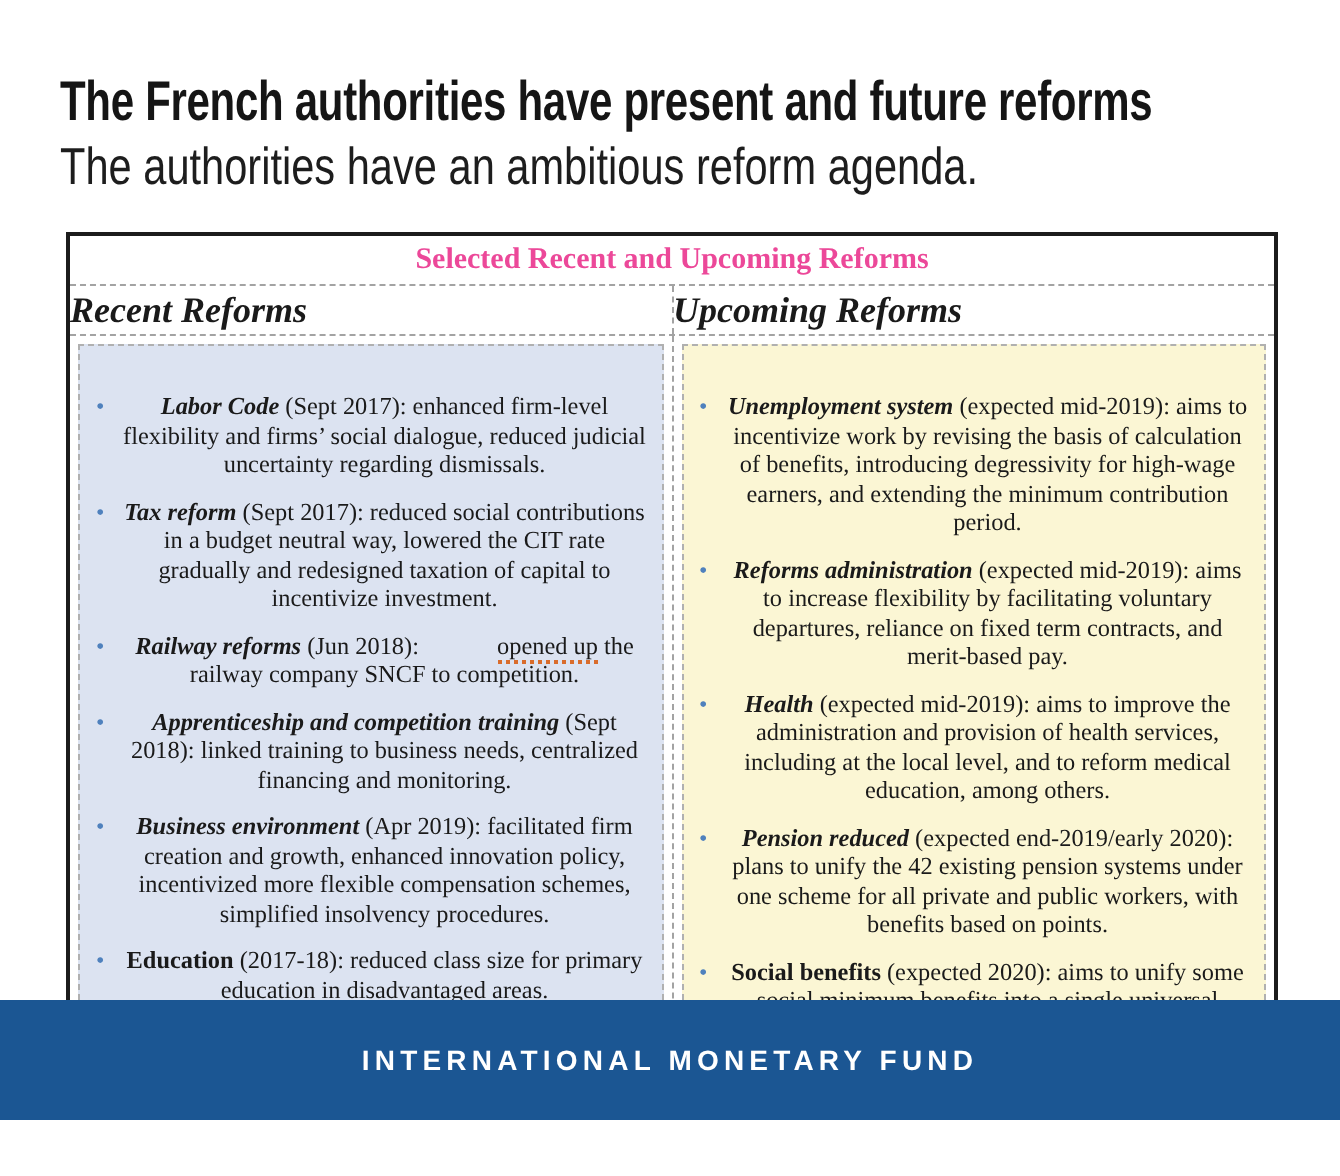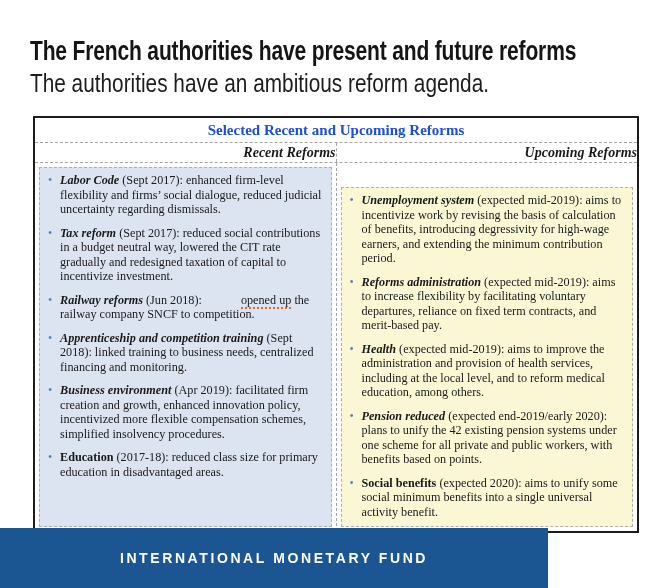--- a/index.html
+++ b/index.html
@@ -27,77 +27,77 @@
     position:absolute; left:33px; top:116px; width:606px;
     border:2px solid #1c1c1c; background:#ffffff;
     font-family:"Liberation Serif", serif; color:#1a1a1a;
   }
   .t-title {
     text-align:center; font-weight:700; font-size:15px; padding:4px 0 3px 0;
     border-bottom:1px dashed #a3a3a3; color:#4F81BD;
   }
   .t-headers { display:flex; border-bottom:1px dashed #a3a3a3; }
   .t-headers > div {
-    flex:1; text-align:right; font-weight:700; font-style:italic; font-size:14px;
+    flex:1; text-align:left; font-weight:700; font-style:italic; font-size:18px;
     padding:2px 0 1px 0;
   }
   .t-headers > div:first-child { border-right:1px dashed #a3a3a3; }
   .t-body { display:flex; align-items:stretch; }
   .cellwrap { flex:1; padding:4px; display:flex; }
   .cellwrap:first-child { border-right:1px dashed #a3a3a3; }
-  .cellbox { flex:1; border:1px dashed #b0b0b0; padding:5px 6px 7px 5px; }
+  .cellbox { flex:1; border:1px dashed #b0b0b0; padding:23px 6px 7px 5px;text-align:center; }
   ul.cell-list { list-style:none; margin:0; padding:0; font-size:12.2px; line-height:1.19; }
   ul.cell-list li { position:relative; padding-left:15px; }
   ul.cell-list li + li { margin-top:9px; }
   ul.cell-list li::before {
     content:"\2022"; position:absolute; left:3px; top:0; color:var(--bullet);
     font-size:12px; line-height:1.19;
   }
   .lead { font-weight:700; }
   .lead.it { font-style:italic; }
   .squiggle { border-bottom:2px dotted #d96c2c;margin-left:36px; }
 
   
   .footer {
-    position:absolute; left:0; top:528px; width:548px; height:60px; background:#1B5693;
+    position:absolute; left:0; top:500px; width:670px; height:60px; background:#1B5693;
     display:flex; align-items:center; justify-content:center;
   }
   .footer span {
     color:#ffffff; font-weight:700; font-size:14px; letter-spacing:2.6px;
   }
 </style>
 </head>
 <body>
 
 <div class="heading">
   <h1>The French authorities have present and future reforms</h1>
   <p>The authorities have an ambitious reform agenda.</p>
 </div>
 
 <div class="reform-table">
-  <div class="t-title" style="color: #1d4ed8;">Selected Recent and Upcoming Reforms</div>
+  <div class="t-title" style="color: #ec4899;">Selected Recent and Upcoming Reforms</div>
   <div class="t-headers">
     <div>Recent Reforms</div>
     <div>Upcoming Reforms</div>
   </div>
   <div class="t-body">
     <div class="cellwrap">
       <div class="cellbox" style="background: rgb(220, 227, 241);">
         <ul class="cell-list">
             <li><span class="lead it">Labor Code</span><span> (Sept 2017): enhanced firm-level flexibility and firms’ social dialogue, reduced judicial uncertainty regarding dismissals.</span></li>
             <li><span class="lead it">Tax reform</span><span> (Sept 2017): reduced social contributions in a budget neutral way, lowered the CIT rate gradually and redesigned taxation of capital to incentivize investment.</span></li>
             <li><span class="lead it">Railway reforms</span><span> (Jun 2018): </span><span class="squiggle">opened up</span><span> the railway company SNCF to competition.</span></li>
             <li><span class="lead it">Apprenticeship and competition training</span><span> (Sept 2018): linked training to business needs, centralized financing and monitoring.</span></li>
             <li><span class="lead it">Business environment</span><span> (Apr 2019): facilitated firm creation and growth, enhanced innovation policy, incentivized more flexible compensation schemes, simplified insolvency procedures.</span></li>
             <li><span class="lead">Education</span><span> (2017-18): reduced class size for primary education in disadvantaged areas.</span></li>
           </ul>
       </div>
     </div>
     <div class="cellwrap">
-      <div class="cellbox" style="background: rgb(251, 246, 212); margin-top: 20px;">
+      <div class="cellbox" style="background: rgb(251, 246, 212);">
         <ul class="cell-list">
             <li><span class="lead it">Unemployment system</span><span> (expected mid-2019): aims to incentivize work by revising the basis of calculation of benefits, introducing degressivity for high-wage earners, and extending the minimum contribution period.</span></li>
             <li><span class="lead it">Reforms administration</span><span> (expected mid-2019): aims to increase flexibility by facilitating voluntary departures, reliance on fixed term contracts, and merit-based pay.</span></li>
             <li><span class="lead it">Health</span><span> (expected mid-2019): aims to improve the administration and provision of health services, including at the local level, and to reform medical education, among others.</span></li>
             <li><span class="lead it">Pension reduced</span><span> (expected end-2019/early 2020): plans to unify the 42 existing pension systems under one scheme for all private and public workers, with benefits based on points.</span></li>
             <li><span class="lead">Social benefits</span><span> (expected 2020): aims to unify some social minimum benefits into a single universal activity benefit.</span></li>
           </ul>
       </div>
     </div>
   </div>

